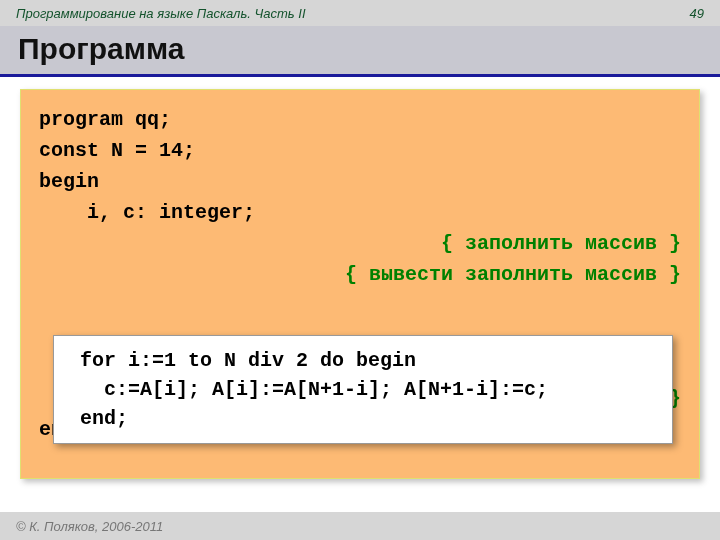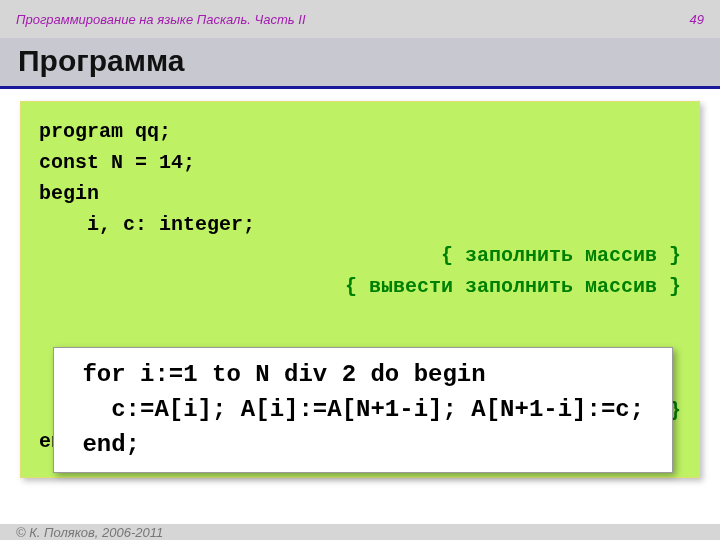--- a/index.html
+++ b/index.html
@@ -6,78 +6,78 @@
     body {
       width: 720px;
       height: 540px;
       background: #fff;
       font-family: Arial, Helvetica, sans-serif;
       position: relative;
       overflow: hidden;
     }
     .header {
       background: #d6d6d6;
-      height: 38px;
+      height: 26px;
       display: flex;
       align-items: center;
       justify-content: space-between;
       padding: 0 16px;
-      color: #a21caf;
+      color: #14532d;
       font-size: 13px;
       font-style: italic;
       gap: 48px;
     }
     .title-bar {
       background: #c8c8d0;
       padding: 6px 18px 8px;
       border-bottom: 3px solid #1a1a9a;
     }
     .title-bar h1 {
       color: #111;
       font-size: 30px;
       font-weight: bold;
     }
     .content {
       padding: 12px 20px 0;
     }
     .code-block {
-      background: #bef264;
+      background: #fdba74;
       border: 1px solid #e0e070;
       box-shadow: 3px 3px 6px rgba(0,0,0,0.25);
-      padding: 14px 18px 20px;
+      padding: 14px 18px 33px;
       font-family: "Courier New", monospace;
       font-size: 20px;
       line-height: 1.55;
       color: #000;
       font-weight: bold;
       position: relative;
     }
     .code-line { white-space: pre; }
     .comment { color: #008000; text-align: right; }
     .overlay-box {
       position: absolute;
       left: 32px;
       right: 26px;
       top: 245px;
       background: #fff;
       border: 1px solid #999;
       box-shadow: 3px 3px 7px rgba(0,0,0,0.35);
       padding: 10px 14px 10px;
       font-family: "Courier New", monospace;
-      font-size: 24px;
+      font-size: 20px;
       line-height: 1.45;
       font-weight: bold;
       color: #000;
     }
     .footer {
       position: absolute;
       bottom: 0;
       left: 0;
       right: 0;
-      height: 16px;
+      height: 28px;
       background: #d6d6d6;
       display: flex;
       align-items: center;
       justify-content: space-between;
       padding: 0 16px;
       color: #777;
       font-size: 13px;
       font-style: italic;
     }
   </style>

